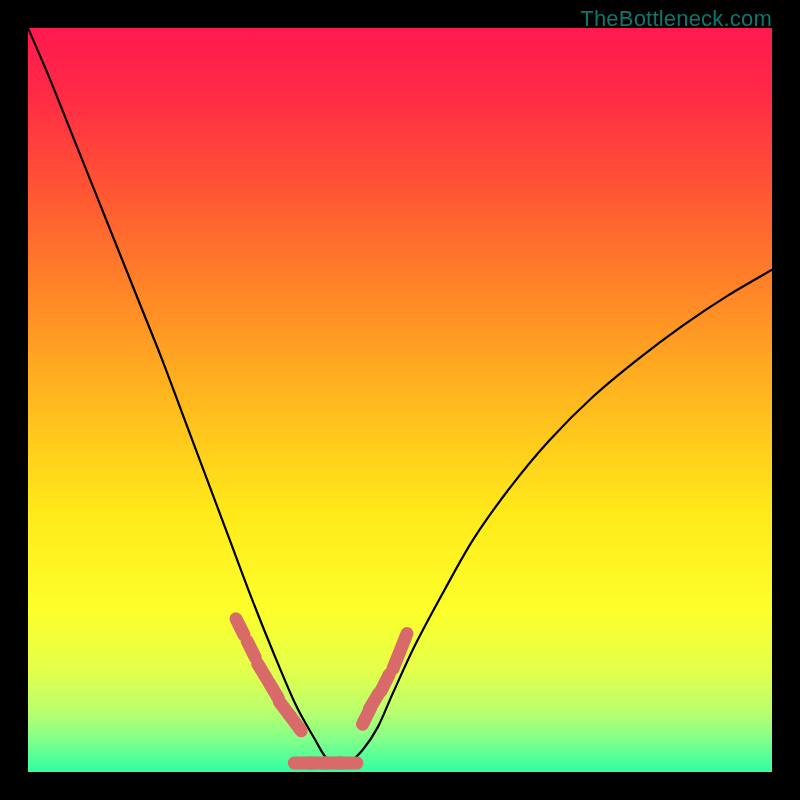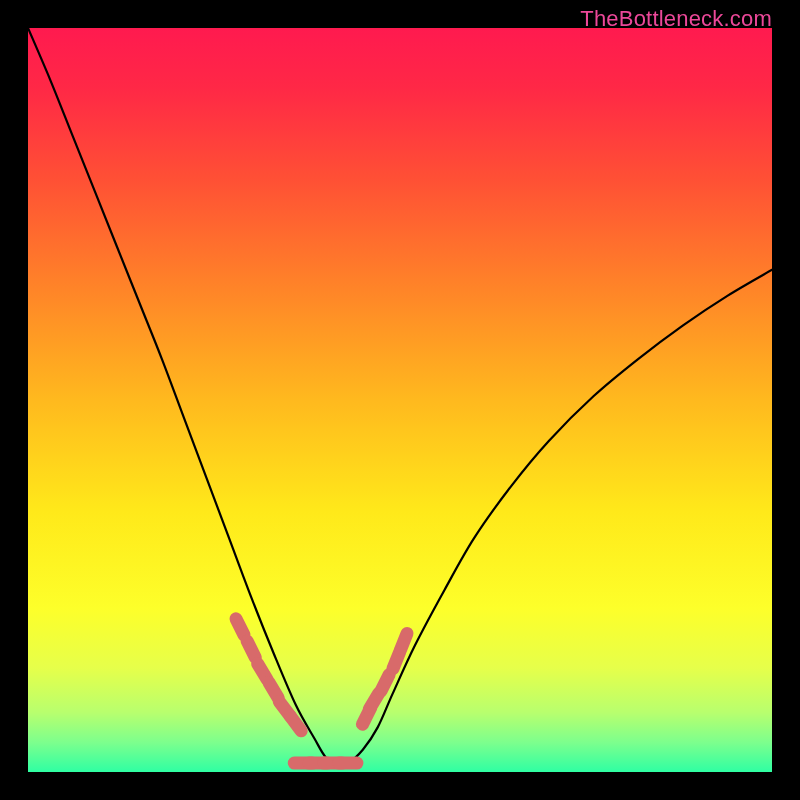--- a/index.html
+++ b/index.html
@@ -25,21 +25,21 @@
     top: 28px;
     left: 28px;
     width: 744px;
     height: 744px;
     overflow: hidden;
   }
   .watermark {
     position: absolute;
     top: 6px;
     right: 28px;
-    color: #ec4899;
+    color: #0f766e;
     font-size: 22px;
     font-weight: 500;
     letter-spacing: 0.2px;
   }
   svg {
     display: block;
   }
 </style>
 </head>
 <body>

